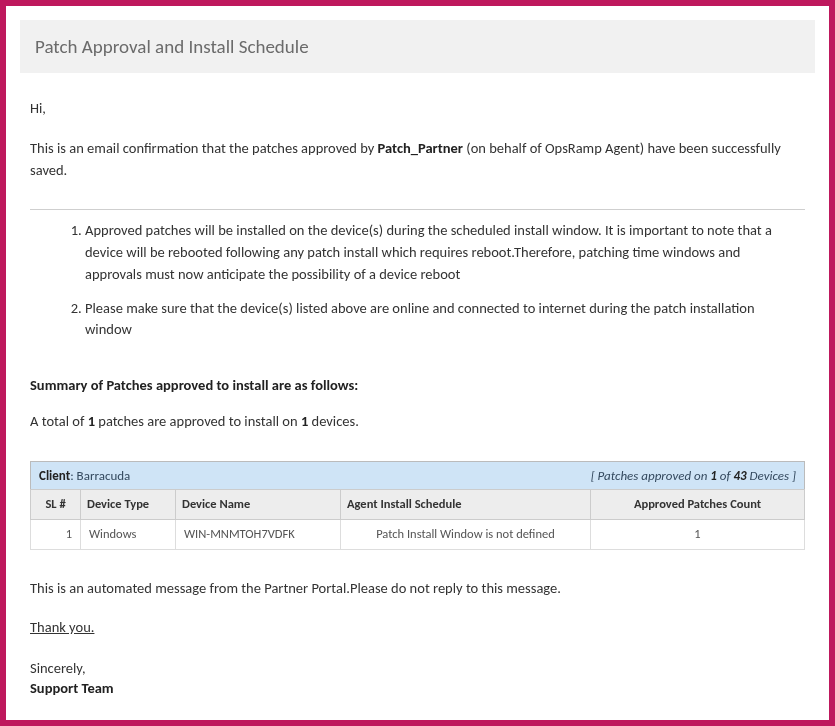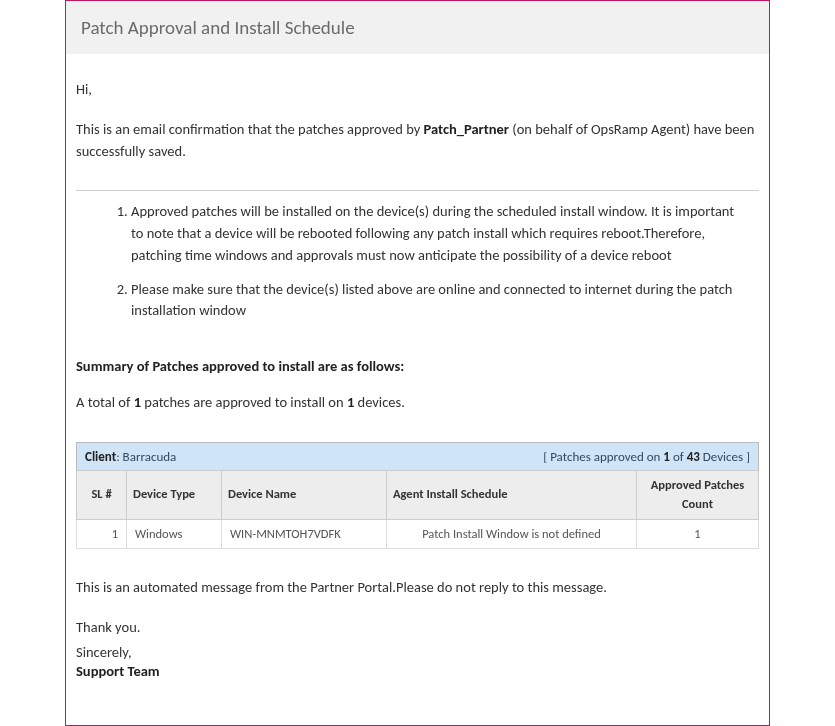--- a/index.html
+++ b/index.html
@@ -2,24 +2,25 @@
 <html><head>
   <meta charset="utf-8">
   <style>
     * { box-sizing: border-box; margin: 0; padding: 0; }
     body {
       font-family: "Segoe UI", Calibri, Arial, sans-serif;
       background: #fff;
       padding: 0;
     }
     .page-border {
-      border: 1px solid #be185d;
-      width: 705px;
+      border: 6px solid #be185d;
+      width: 835px;
       height: 726px;
       margin: 0 auto;
+      padding: 14px;
       background: #fff;
     }
     .title-bar {
       background: #f1f1f1;
       padding: 15px 15px;
       font-size: 19px;
       color: #6b6b6b;
       font-weight: 400;
     }
     .content {
@@ -58,21 +59,21 @@
       display: flex;
       justify-content: space-between;
       background: #cfe4f6;
       border: 1px solid #bbb;
       border-bottom: none;
       font-size: 13px;
       padding: 4px 8px;
       color: #34495e;
       margin-top: 28px;
     }
-    .client-bar .right { color: #34495e; }
+    .client-bar .right { color: #34495e; font-style: italic; }
     table.patch-table {
       width: 100%;
       border: 1px solid #bbb;
       border-collapse: collapse;
       font-size: 12.5px;
       margin-bottom: 28px;
     }
     table.patch-table th {
       background: #ededed;
       border: 1px solid #ccc;
@@ -83,21 +84,21 @@
     }
     table.patch-table th.center { text-align: center; }
     table.patch-table td {
       border: 1px solid #ddd;
       padding: 5px 8px;
       color: #555;
     }
     table.patch-table td.center { text-align: center; }
     table.patch-table td.right { text-align: right; }
     .automated { margin-bottom: 18px; }
-    .thankyou { margin-bottom: 4px; }
+    .thankyou { margin-bottom: 20px; text-decoration: underline; }
     .signoff { line-height: 1.35; }
   </style>
 </head>
 <body>
 
 <div class="page-border">
 
   <div class="title-bar">
     <span>Patch Approval and Install Schedule</span>
   </div>

